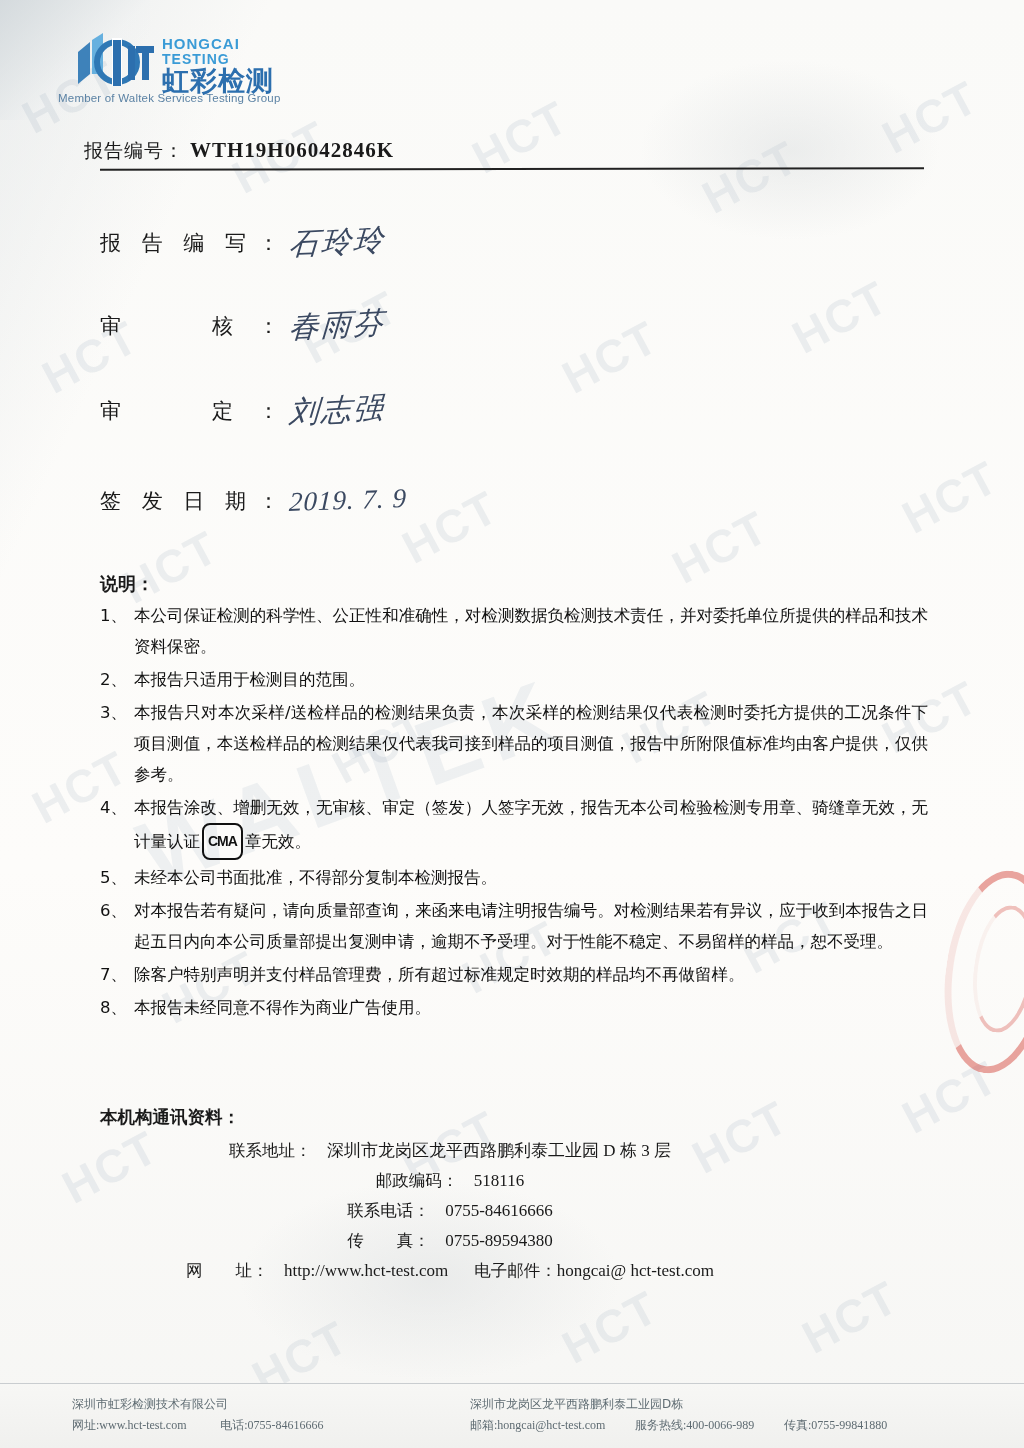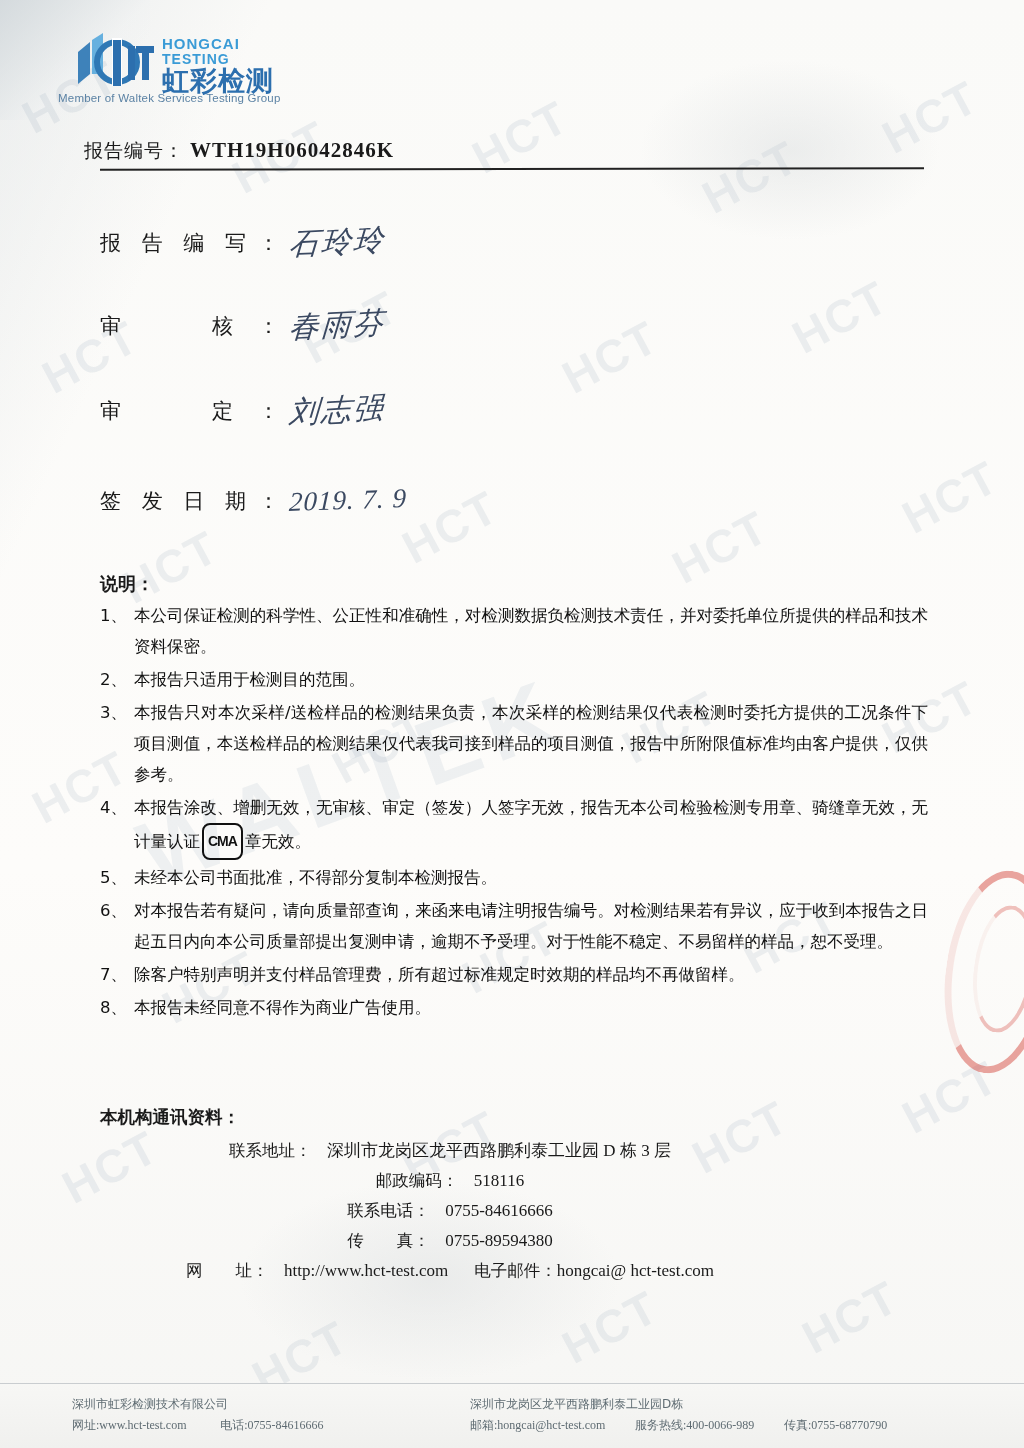--- a/index.html
+++ b/index.html
@@ -511,18 +511,18 @@
         <span class="mono">电话:0755-84616666</span>
       </div>
     </div>
     <div class="f-right">
       <div>深圳市龙岗区龙平西路鹏利泰工业园D栋</div>
       <div>
         <span class="mono">邮箱:hongcai@hct-test.com</span>
         <span style="display:inline-block;width:22px"></span>
         <span class="mono">服务热线:400-0066-989</span>
         <span style="display:inline-block;width:22px"></span>
-        <span class="mono">传真:0755-68770790</span>
+        <span class="mono">传真:0755-99841880</span>
       </div>
     </div>
   </div>
 
 </div>
 
 </body></html>

